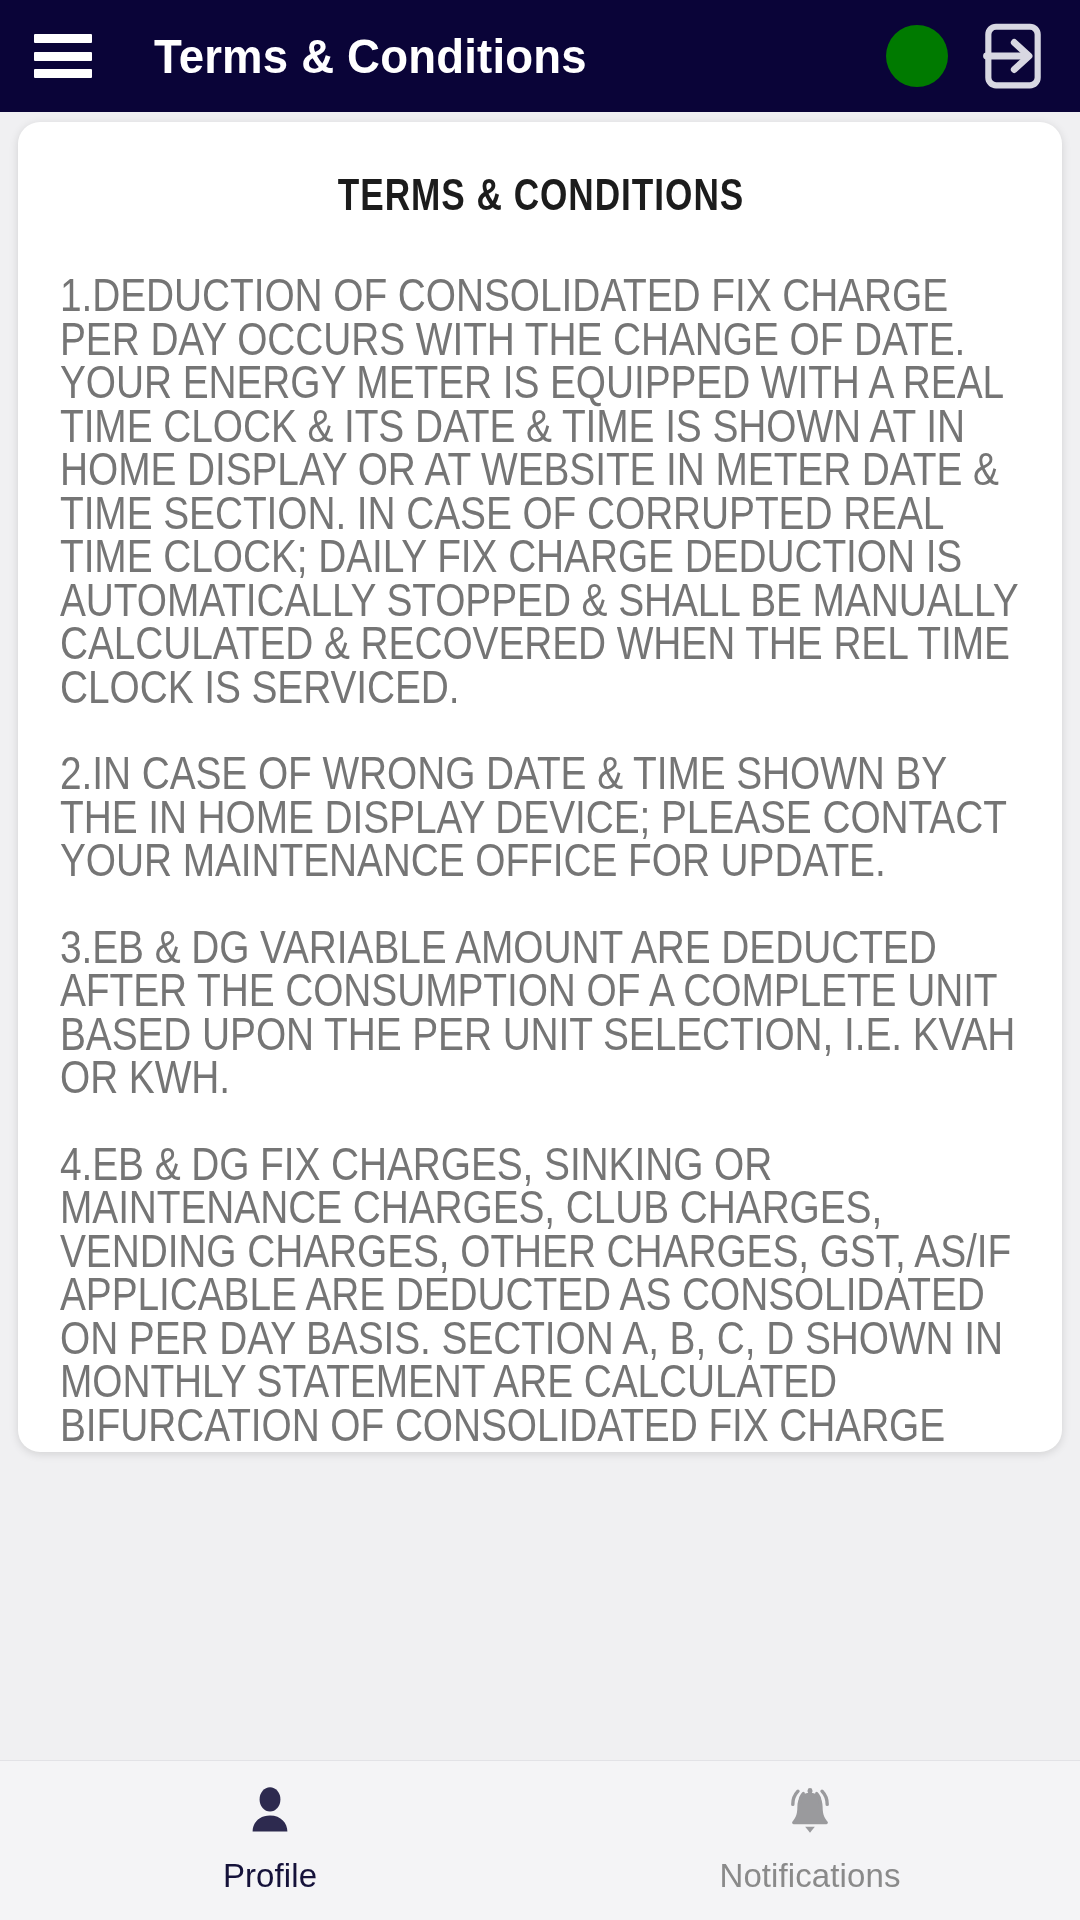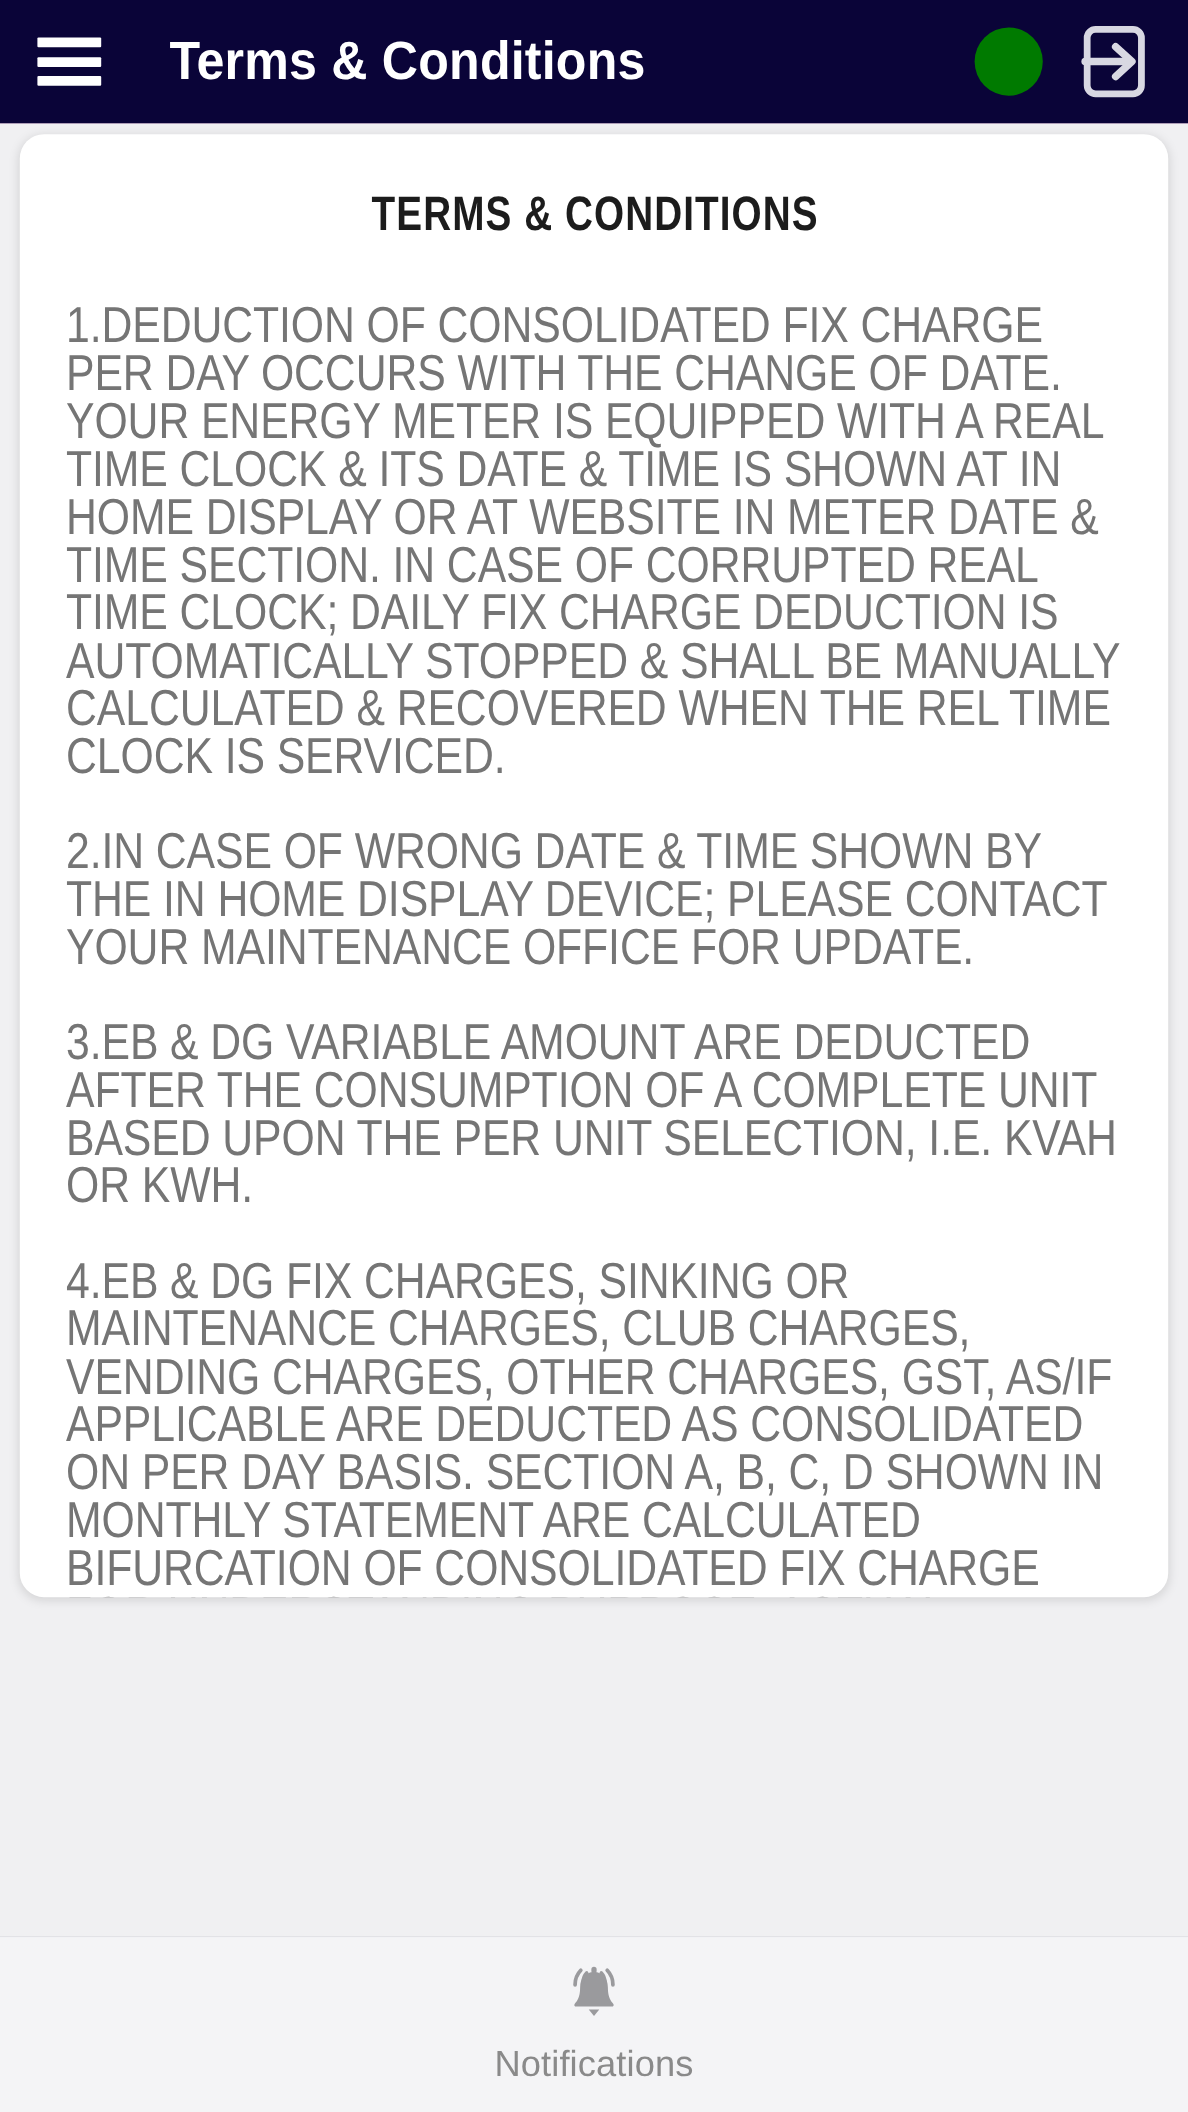--- a/index.html
+++ b/index.html
@@ -6,21 +6,21 @@
   html, body {
     width:1080px; height:1920px;
     background:#ffffff;
     font-family:"Liberation Sans", sans-serif;
     overflow:hidden;
   }
 
   #app {
     position:relative;
     width:1080px; height:1920px;
-    background:#701a75;
+    background:#7dd3fc;
     display:flex; flex-direction:column;
   }
 
   
   .appbar {
     height:112px;
     background:#0a0438;
     display:flex; align-items:center;
     padding:0 30px 0 34px;
     flex:0 0 auto;
@@ -174,20 +174,29 @@
         <p class="tc-para">4.EB &amp; DG FIX CHARGES, SINKING OR MAINTENANCE CHARGES, CLUB CHARGES, VENDING CHARGES, OTHER CHARGES, GST, AS/IF APPLICABLE ARE DEDUCTED AS CONSOLIDATED ON PER DAY BASIS. SECTION A, B, C, D SHOWN IN MONTHLY STATEMENT ARE CALCULATED BIFURCATION OF CONSOLIDATED FIX CHARGE FOR UNDERSTANDING PURPOSE; ACTUAL MONTHLY DEDUCTION IS SHOWN IN MONTHLY CONSOLIDATED DETAIL.</p>
         <div class="tc-gap"></div>
         <p class="tc-para">5.CURRENT &amp; PREVIOUS MONTH UNIT CONSUMPTION SHOWS DAY START (00:00 HOURS) READINGS OF EB, DG &amp; BALANCE OF THE ENERGY METER.</p>
       </div>
     </div>
   </div>
 
   <div class="bottom-nav">
 
 
+    <div class="nav-item active">
+      <div class="nav-icon">
+        <svg width="50" height="58" viewBox="0 0 25 29" fill="#2d2a4f">
+          <ellipse cx="12.5" cy="7.2" rx="5.2" ry="6.1"></ellipse>
+          <path d="M12.5 15.2 c-5.6 0 -8.7 3.9 -8.7 8.0 h17.4 c0 -4.1 -3.1 -8.0 -8.7 -8.0 z"></path>
+        </svg>
+      </div>
+      <div class="nav-label">Profile</div>
+    </div>
 
     <div class="nav-item">
       <div class="nav-icon">
         <svg width="56" height="60" viewBox="0 0 28 30" fill="none">
           <path d="M14 4.4 c-4.0 0 -6.3 2.9 -6.3 6.9 c0 4.9 -1.5 6.3 -2.5 7.6 c-0.4 0.5 0.0 1.2 0.7 1.2 h16.2 c0.7 0 1.1 -0.7 0.7 -1.2 c-1.0 -1.3 -2.5 -2.7 -2.5 -7.6 c0 -4.0 -2.3 -6.9 -6.3 -6.9 z" fill="#9a9a9d"></path>
           <rect x="12.8" y="2.0" width="2.4" height="3.0" rx="1.2" fill="#9a9a9d"></rect>
           <path d="M11.6 21.4 h4.8 l-2.4 3.0 z" fill="#9a9a9d"></path>
           <path d="M5.4 10.2 a9.4 9.4 0 0 1 2.6 -6.6" stroke="#9a9a9d" stroke-width="1.7" stroke-linecap="round"></path>
           <path d="M22.6 10.2 a9.4 9.4 0 0 0 -2.6 -6.6" stroke="#9a9a9d" stroke-width="1.7" stroke-linecap="round"></path>
           <path d="M9.0 9.0 a6.0 6.0 0 0 1 1.7 -4.3" stroke="#9a9a9d" stroke-width="1.5" stroke-linecap="round"></path>

